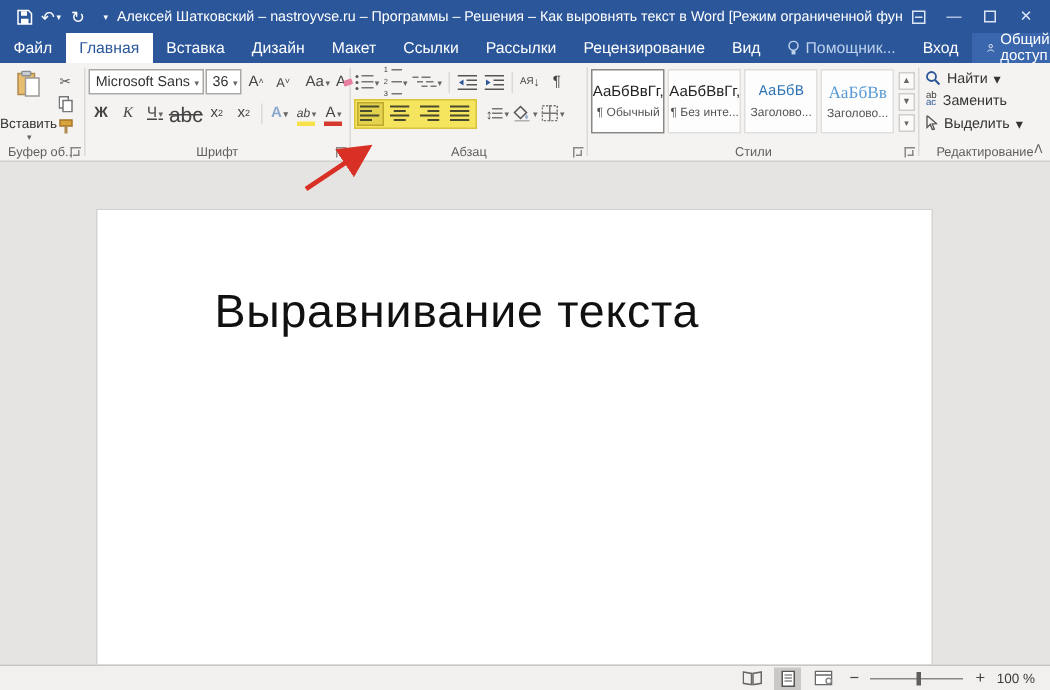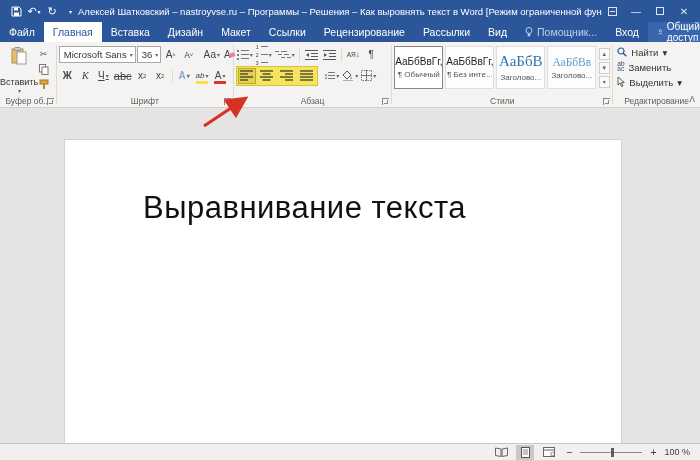--- a/index.html
+++ b/index.html
@@ -47,41 +47,41 @@
   .paste-btn { display:flex; flex-direction:column; align-items:center; width:34px; padding-top:3px; }
   .paste-label { font-size:9px; color:#333; margin-top:12px; }
   .clip-col { display:flex; flex-direction:column; gap:1px; padding-top:3px; }
   .clip-row-wrap { display:flex; }
   .mini { width:15px; height:14px; display:flex; align-items:center; justify-content:center; font-size:9px; color:#555; }
 
   
   .bold-l { font-weight:bold; }
   .ital-l { font-style:italic; font-family:"Liberation Serif", serif; }
   .und-l { text-decoration:underline; }
-  .strike-l { text-decoration:line-through; font-size:11px; }
+  .strike-l { text-decoration:line-through; font-size:14px; }
   .fx-l { color:#8aa8d0; font-weight:bold; }
   .bar { position:absolute; left:2px; bottom:1px; width:12px; height:3px; }
   .rel { position:relative; }
 
   
   .hl-box { background:#f5e45e; border:1px solid #d9c33a; display:flex; gap:2px; padding:1px; }
   .align-btn { width:18px; height:16px; display:flex; align-items:center; justify-content:center; }
   .align-btn.sel { background:#e3d24d; border:1px solid #bfa92c; }
   .list-ico { display:inline-flex; flex-direction:column; gap:2px; }
   .list-ico .li-row { display:flex; align-items:center; gap:2px; }
   .dot { width:2px; height:2px; background:#555; border-radius:50%; }
   .ln { height:1px; background:#777; }
 
   
   .grp-styles { width:220px; }
   .style-cards { display:flex; gap:2px; padding-top:2px; }
   .card { width:49px; height:43px; background:#fdfdfd; border:1px solid #e0dedc; display:flex; flex-direction:column; align-items:center; justify-content:center; }
   .card.sel { border:1px solid #8a8886; background:#fff; }
   .card .prev { font-size:10px; color:#222; }
-  .card .prev.h1 { font-size:15px; color:#2e74b5; font-family:Liberation Serif, serif;text-align:right; }
+  .card .prev.h1 { font-size:10px; color:#2e74b5; font-family:Liberation Mono, monospace;text-align:right; }
   .card .prev.h2 { font-size:11.5px; color:#5b9bd5; font-family:"Liberation Serif", serif; }
   .card .nm { font-size:8px; color:#555; margin-top:3px; white-space:nowrap; overflow:hidden; max-width:46px; }
   .style-scroll { display:flex; flex-direction:column; justify-content:center; gap:2px; width:12px; align-items:center; color:#666; font-size:6px; }
   .sscr { width:11px; height:12px; border:1px solid #d0cecc; background:#fbfaf9; display:flex; align-items:center; justify-content:center; }
 
   
   .grp-edit { width:87px; }
   .edit-rows { display:flex; flex-direction:column; gap:1px; padding-top:3px; }
   .erow { display:flex; align-items:flex-start; gap:4px; height:14px; font-size:9.5px; color:#333; padding-left:2px; }
   .repl-ico { font-size:6.5px; line-height:4.5px; color:#444; text-align:left; }
@@ -145,22 +145,22 @@
   </div>
 </div>
 
 <div class="tabrow">
   <div class="tab">Файл</div>
   <div class="tab active">Главная</div>
   <div class="tab">Вставка</div>
   <div class="tab">Дизайн</div>
   <div class="tab">Макет</div>
   <div class="tab">Ссылки</div>
+  <div class="tab">Рассылки</div>
   <div class="tab">Рецензирование</div>
-  <div class="tab">Рассылки</div>
   <div class="tab">Вид</div>
   <div class="tab dim">
     <svg class="bulb" viewBox="0 0 8 10">
         <circle cx="4" cy="3.5" r="3" fill="none" stroke="#bdd0ec" stroke-width="1"></circle>
         <rect x="2.7" y="7" width="2.6" height="2.3" fill="#bdd0ec"></rect>
       </svg>
     <span>Помощник...</span>
   </div>
   <div class="spacer"></div>
   <div class="tab">Вход</div>

